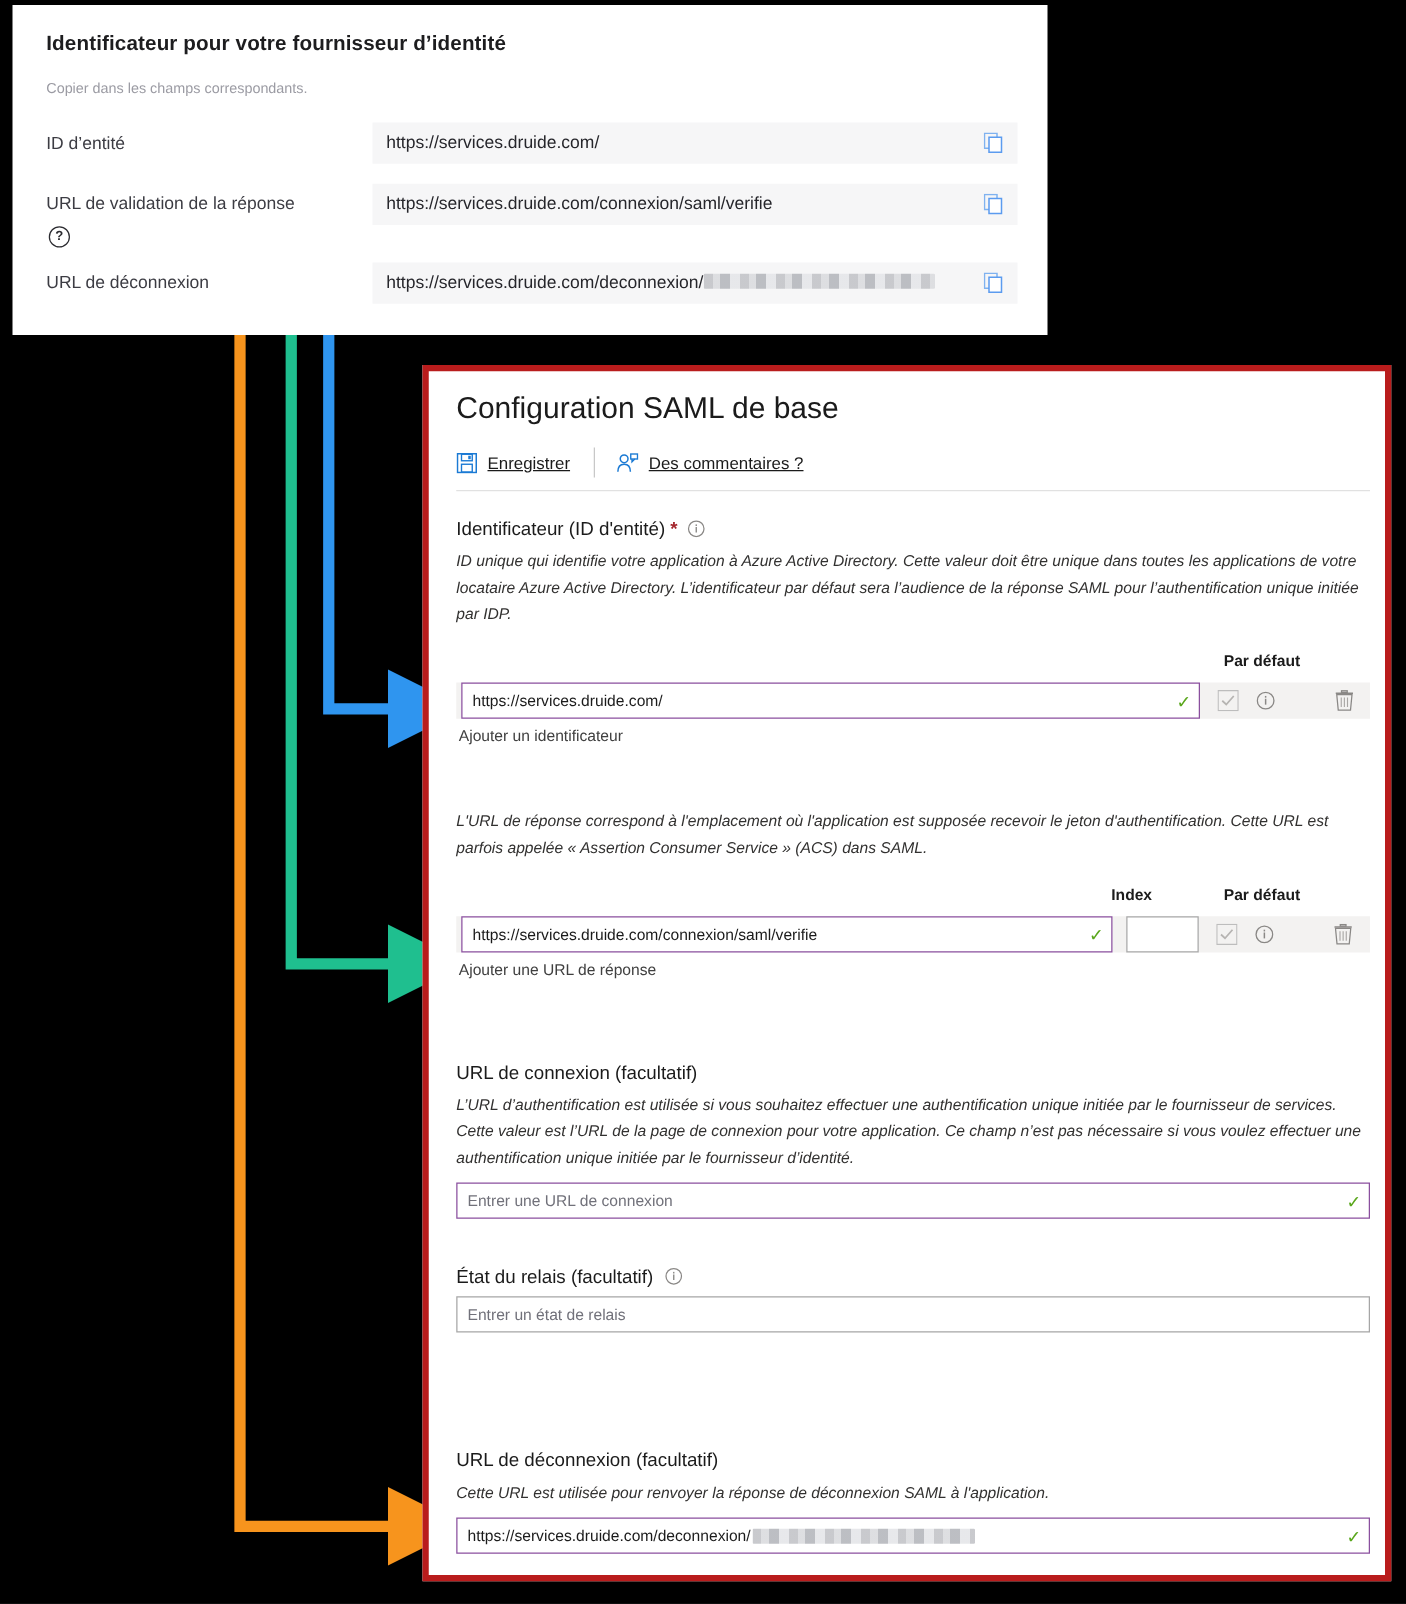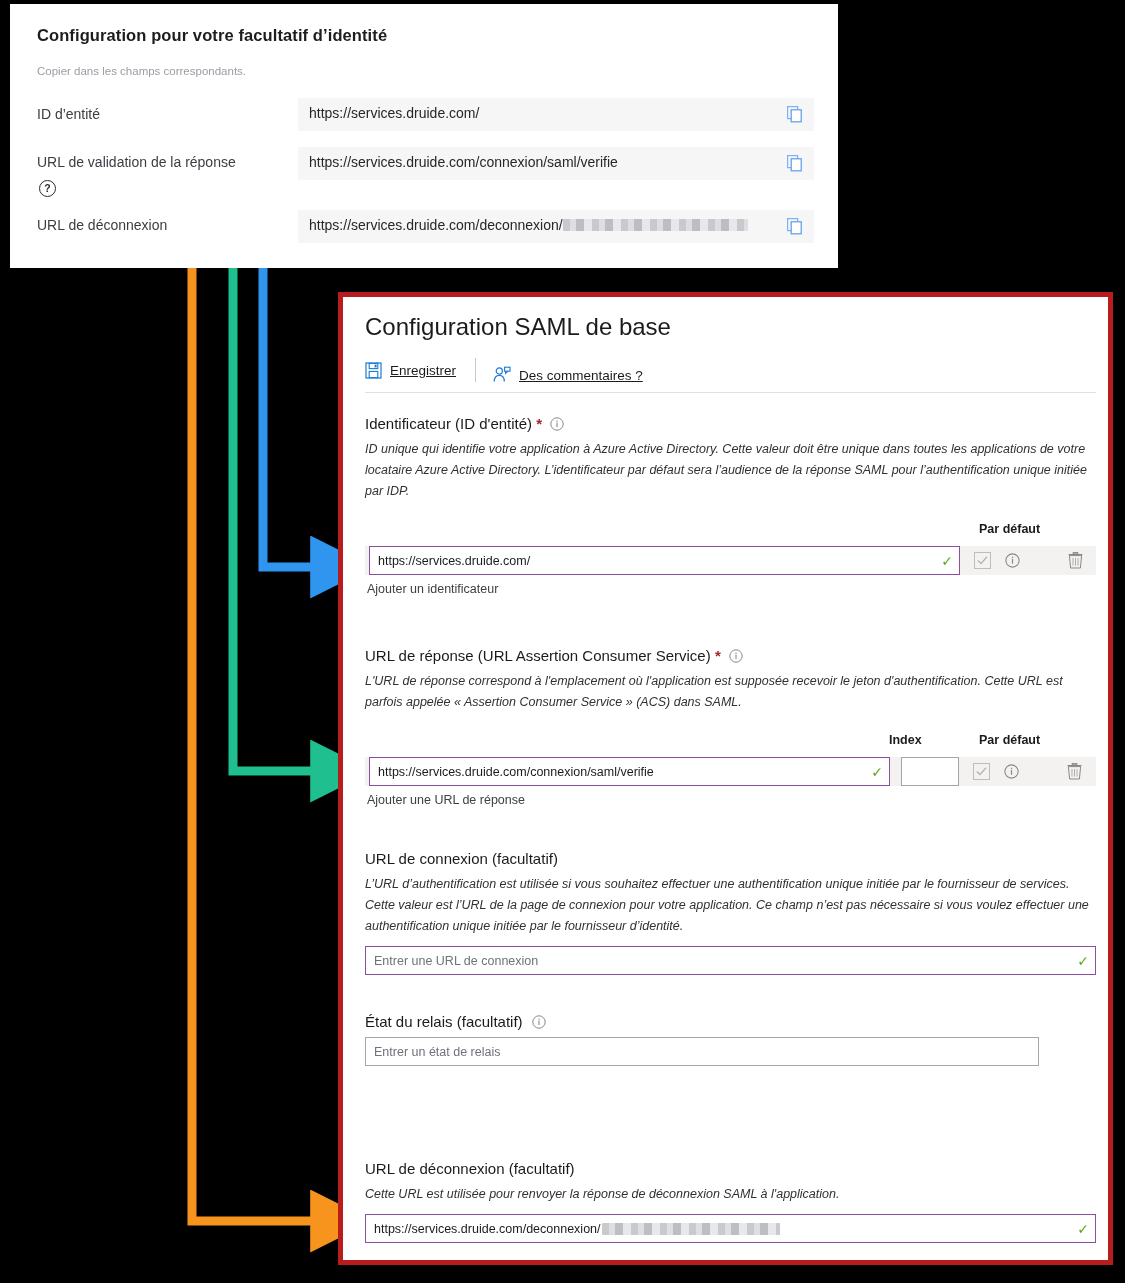--- a/index.html
+++ b/index.html
@@ -34,21 +34,21 @@
     opacity:.95;}
 
   
   #azure-panel{left:338px;top:292px;width:775px;height:973px;border:5px solid #b91c1c;}
   #azure-title{position:absolute;left:22px;top:16px;font-size:24px;color:#1b1b1b;font-weight:normal;}
 
   #toolbar{position:absolute;left:22px;top:60px;width:731px;height:36px;}
   .tb-item{position:absolute;top:0;height:26px;display:flex;align-items:center;gap:8px;
     font-size:13.5px;color:#1b1b1b;cursor:pointer;text-decoration:underline;}
   #tb-save{left:0;}
-  #tb-feedback{left:128px;align-items:flex-end;}
+  #tb-feedback{left:128px;}
   #tb-div{position:absolute;left:110px;top:1px;width:1px;height:24px;background:#c8c8c8;}
   #tb-rule{position:absolute;left:0;top:35px;width:731px;height:1px;background:#e1e1e1;}
 
   .sec{position:absolute;left:22px;width:731px;}
   .sec-title{font-size:15px;color:#1b1b1b;margin:0 0 7px 0;font-weight:normal;}
   .req{color:#a4262c;font-weight:bold;}
   .sec-desc{font-size:12.5px;font-style:italic;color:#323130;line-height:21px;margin:0 0 4px 0;}
 
   .col-hdr{position:absolute;font-size:12.5px;font-weight:bold;color:#1b1b1b;}
 
@@ -93,21 +93,21 @@
     <path d="M288,159 L233,159 L233,771 L330,771" fill="none" stroke="#1fbf8f" stroke-width="9" marker-end="url(#ah-green)"></path>
   </g>
 
   <g>
     <path d="M288,111 L263,111 L263,567 L330,567" fill="none" stroke="#2f95ef" stroke-width="9" marker-end="url(#ah-blue)"></path>
   </g>
 </svg>
 
 <div class="panel" id="idp-panel">
 
-  <div id="idp-title">Configuration pour votre facultatif d’identité</div>
+  <div id="idp-title">Identificateur pour votre fournisseur d’identité</div>
   <div id="idp-sub">Copier dans les champs correspondants.</div>
 
   <div class="idp-row-label" id="lbl-entity">
     <span>ID d’entité</span>
   </div>
 
   <div class="idp-row-label" id="lbl-acs">
     <span>URL de validation de la réponse</span><span class="help-circle">?</span>
   </div>
 
@@ -210,29 +210,20 @@
             <path d="M5,6 L5,13.6 M7.5,6 L7.5,13.6 M10,6 L10,13.6" stroke="#a8a6a4" stroke-width="0.9"></path>
           </svg>
         </span>
       </div>
 
       <a class="addlink" style="position:absolute;left:2px;top:72px;">Ajouter un identificateur</a>
     </div>
   </div>
 
   <div class="sec" style="top:350px;">
-    <div class="sec-title">
-      <span>URL de réponse (URL Assertion Consumer Service)</span>
-      <span class="req">*</span>
-      <svg width="14" height="14" viewBox="0 0 14 14" style="vertical-align:-2px;margin-left:4px">
-        <circle cx="7" cy="7" r="6.2" fill="none" stroke="#8a8886" stroke-width="1"></circle>
-        <rect x="6.45" y="5.6" width="1.1" height="4.4" fill="#8a8886"></rect>
-        <rect x="6.45" y="3.5" width="1.1" height="1.3" fill="#8a8886"></rect>
-      </svg>
-    </div>
     <p class="sec-desc">L'URL de réponse correspond à l'emplacement où l'application est supposée recevoir le jeton d'authentification. Cette URL est parfois appelée « Assertion Consumer Service » (ACS) dans SAML.</p>
 
     <div style="position:relative;height:76px;">
       <div class="col-hdr" style="left:524px;top:16px;">Index</div>
       <div class="col-hdr" style="left:614px;top:16px;">Par défaut</div>
 
       <div class="row-bg" style="top:40px;width:731px;"></div>
 
       <div class="row" style="top:40px;width:731px;">
         <div class="inp" style="width:521px;margin-left:4px;">
@@ -280,21 +271,21 @@
 
   <div class="sec" style="top:716px;">
     <div class="sec-title">
       <span>État du relais (facultatif)</span>
       <svg width="14" height="14" viewBox="0 0 14 14" style="vertical-align:-2px;margin-left:5px">
         <circle cx="7" cy="7" r="6.2" fill="none" stroke="#8a8886" stroke-width="1"></circle>
         <rect x="6.45" y="5.6" width="1.1" height="4.4" fill="#8a8886"></rect>
         <rect x="6.45" y="3.5" width="1.1" height="1.3" fill="#8a8886"></rect>
       </svg>
     </div>
-    <div class="inp plain" style="width:674px;margin-top:7px;">
+    <div class="inp plain" style="width:731px;margin-top:7px;">
       <span class="ph">Entrer un état de relais</span>
     </div>
   </div>
 
   <div class="sec" style="top:863px;">
     <div class="sec-title">URL de déconnexion (facultatif)</div>
     <p class="sec-desc">Cette URL est utilisée pour renvoyer la réponse de déconnexion SAML à l'application.</p>
     <div class="inp" style="width:731px;margin-top:9px;">
       <span>https://services.druide.com/deconnexion/</span>
         <span class="redact" style="width:178px;margin-left:1px;"></span>

